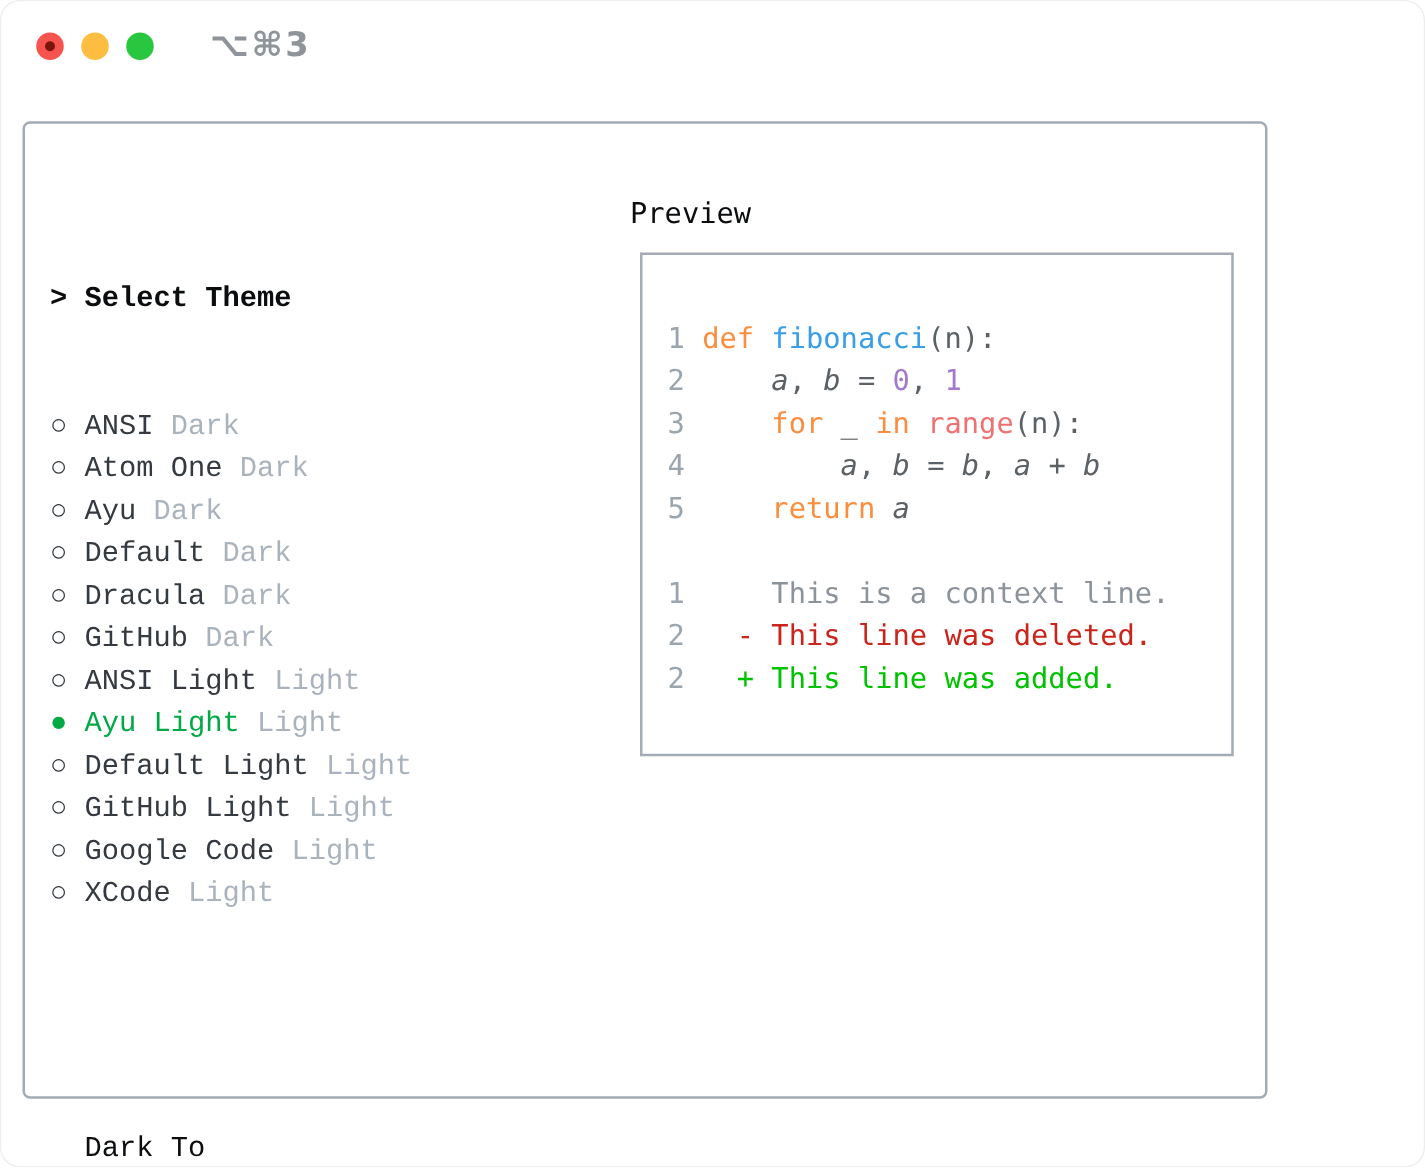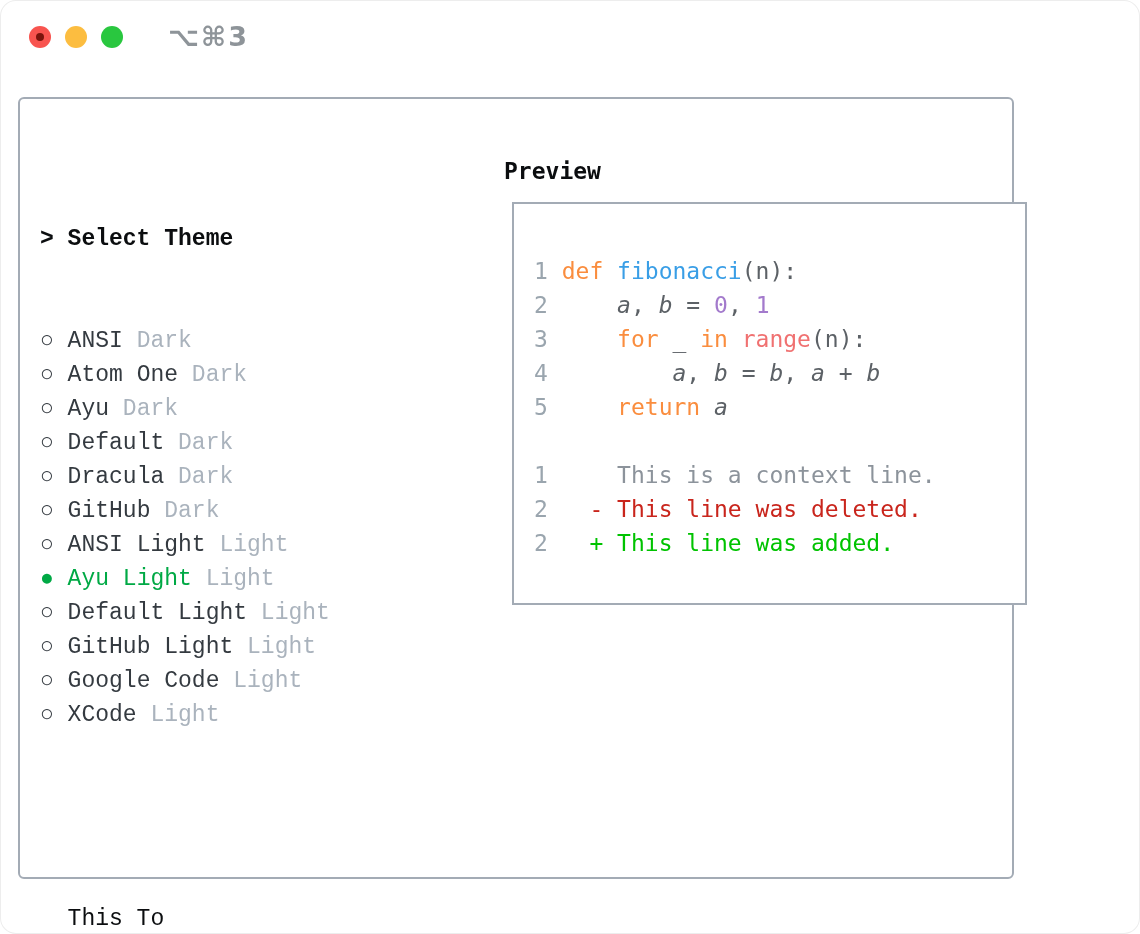--- a/index.html
+++ b/index.html
@@ -43,24 +43,24 @@
   .hdr { font-weight:700; color:var(--header_text); }
   .prompt { font-weight:700; color:var(--header_text); }
   .nm { color:var(--item_name); }
   .vr { color:var(--item_variant);margin-top:40px; }
   .bullet { color:var(--item_name); }
   .sel .nm, .sel .bullet { color:var(--selected_green); }
   .apply-hdr { color:var(--header_text); }
   
   .preview-title {
     position:absolute; left:484px; top:55px; height:34px;
-    font-size:23px; line-height:34px; font-weight:700; color:var(--header_text);
+    font-size:23px; line-height:34px; font-weight:400; color:var(--header_text);
   }
   .preview-box {
-    position:absolute; left:492px; top:103px; width:515px; height:403px;
+    position:absolute; left:492px; top:103px; width:475px; height:403px;
     border:2px solid var(--border); background:#fff;
     padding:50px 0 0 20px; font-size:23px; line-height:34px; white-space:pre;
     overflow:hidden;
   }
   .pline { height:34px; }
   .lineno { color:var(--lineno); }
   .it { font-style:italic; }
 </style>
 </head>
 <body>
@@ -73,21 +73,21 @@
     <span class="light yellow"></span>
     <span class="light green"></span>
     <span class="win-title">⌥⌘3</span>
   </div>
 
   <div class="panel">
     <div class="left">
       <div class="row hdr"><span class="prompt">&gt; </span><span>Select Theme</span></div>
       <div id="theme-list"><div class="row theme-row"><span class="bullet">○</span><span class="nm"> ANSI</span><span class="vr"> Dark</span></div><div class="row theme-row"><span class="bullet">○</span><span class="nm"> Atom One</span><span class="vr"> Dark</span></div><div class="row theme-row"><span class="bullet">○</span><span class="nm"> Ayu</span><span class="vr"> Dark</span></div><div class="row theme-row"><span class="bullet">○</span><span class="nm"> Default</span><span class="vr"> Dark</span></div><div class="row theme-row"><span class="bullet">○</span><span class="nm"> Dracula</span><span class="vr"> Dark</span></div><div class="row theme-row"><span class="bullet">○</span><span class="nm"> GitHub</span><span class="vr"> Dark</span></div><div class="row theme-row"><span class="bullet">○</span><span class="nm"> ANSI Light</span><span class="vr"> Light</span></div><div class="row theme-row sel"><span class="bullet">●</span><span class="nm"> Ayu Light</span><span class="vr"> Light</span></div><div class="row theme-row"><span class="bullet">○</span><span class="nm"> Default Light</span><span class="vr"> Light</span></div><div class="row theme-row"><span class="bullet">○</span><span class="nm"> GitHub Light</span><span class="vr"> Light</span></div><div class="row theme-row"><span class="bullet">○</span><span class="nm"> Google Code</span><span class="vr"> Light</span></div><div class="row theme-row"><span class="bullet">○</span><span class="nm"> XCode</span><span class="vr"> Light</span></div></div>
       <div class="row"></div>
-      <div class="row apply-hdr">  <span>This To</span></div>
+      <div class="row apply-hdr">  <span>Dark To</span></div>
       
       
       
     </div>
 
     <div class="preview-title">Preview</div>
     <div class="preview-box" id="preview-box"><div class="pline"><span class="lineno">1 </span><span style="color: var(--keyword);">def </span><span style="color: var(--function);">fibonacci</span><span style="color: var(--code_text);">(n):</span></div><div class="pline"><span class="lineno">2 </span><span style="color: var(--code_text);">    </span><span class="it" style="color: var(--code_text);">a</span><span style="color: var(--code_text);">, </span><span class="it" style="color: var(--code_text);">b</span><span style="color: var(--code_text);"> = </span><span style="color: var(--number);">0</span><span style="color: var(--code_text);">, </span><span style="color: var(--number);">1</span></div><div class="pline"><span class="lineno">3 </span><span style="color: var(--code_text);">    </span><span style="color: var(--keyword);">for </span><span style="color: var(--code_text);">_ </span><span style="color: var(--keyword);">in </span><span style="color: var(--special);">range</span><span style="color: var(--code_text);">(n):</span></div><div class="pline"><span class="lineno">4 </span><span style="color: var(--code_text);">        </span><span class="it" style="color: var(--code_text);">a</span><span style="color: var(--code_text);">, </span><span class="it" style="color: var(--code_text);">b</span><span style="color: var(--code_text);"> = </span><span class="it" style="color: var(--code_text);">b</span><span style="color: var(--code_text);">, </span><span class="it" style="color: var(--code_text);">a</span><span style="color: var(--code_text);"> + </span><span class="it" style="color: var(--code_text);">b</span></div><div class="pline"><span class="lineno">5 </span><span style="color: var(--code_text);">    </span><span style="color: var(--keyword);">return </span><span class="it" style="color: var(--code_text);">a</span></div><div class="pline"></div><div class="pline"><span class="lineno">1 </span><span style="color: var(--context);">    This is a context line.</span></div><div class="pline"><span class="lineno">2 </span><span style="color: var(--deleted);">  - This line was deleted.</span></div><div class="pline"><span class="lineno">2 </span><span style="color: var(--added);">  + This line was added.</span></div></div>
   </div>
 </div>
 

